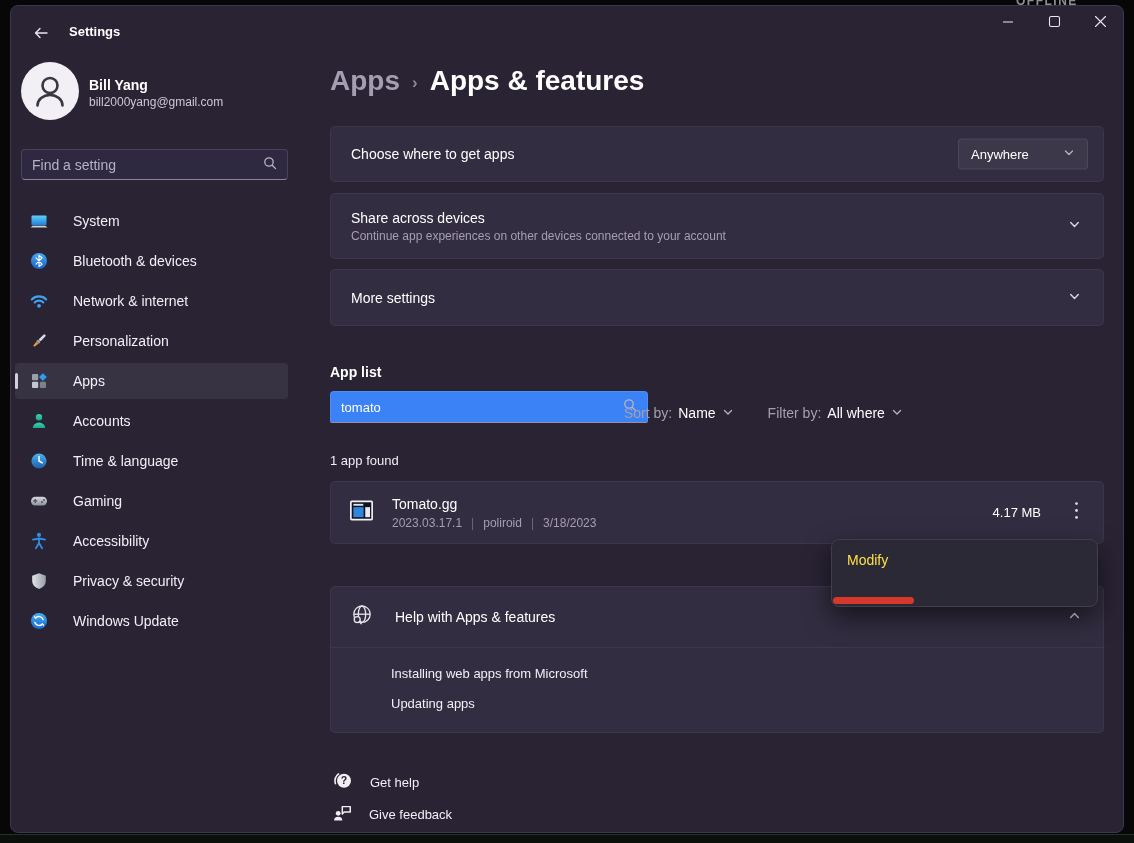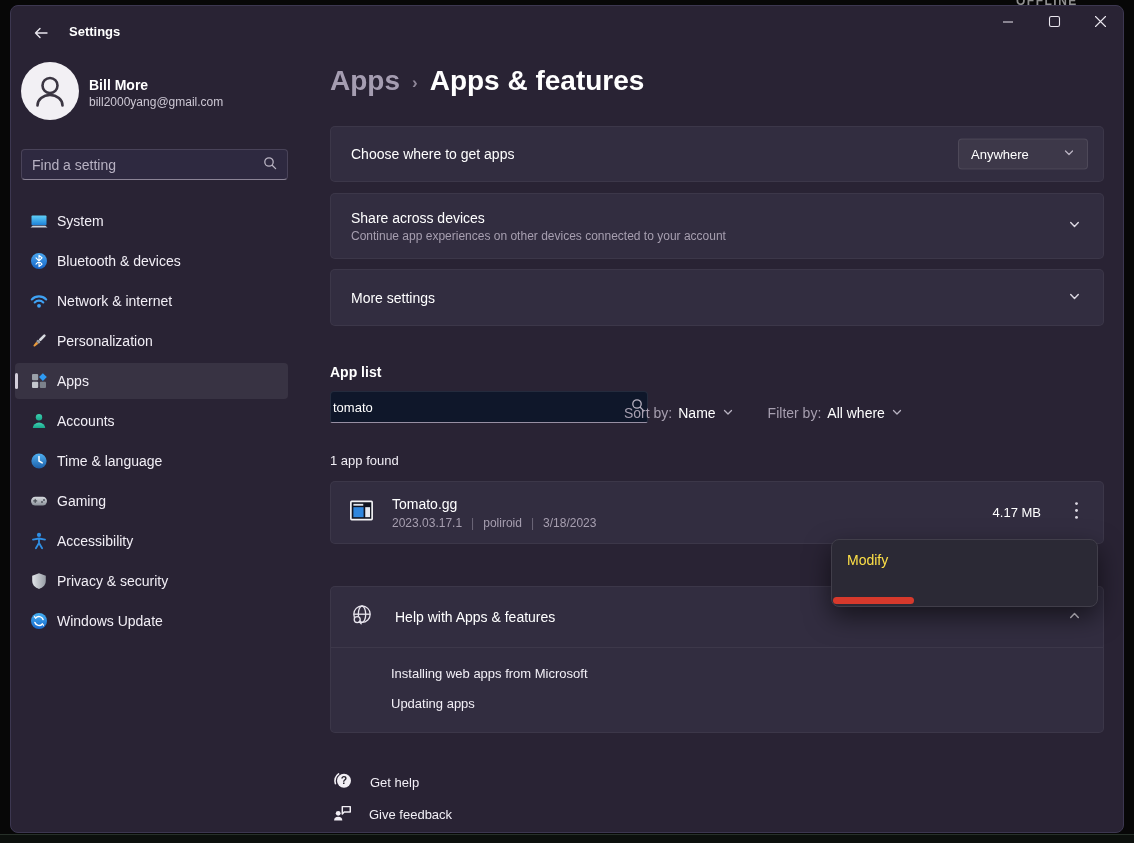--- a/index.html
+++ b/index.html
@@ -24,21 +24,21 @@
   .user-email { font-size:12px; color:#cdc8d4; margin-top:2px; }
 
   
   .side-search { position:absolute; left:10px; top:143px; width:267px; height:31px;
                  background:#2e2940; border:1px solid #494359; border-bottom:1px solid #8b8496;
                  border-radius:4px; display:flex; align-items:center; padding:0 10px; }
   .side-search input { flex:1; background:transparent; border:none; outline:none; color:#fff; font-size:14px; font-family:inherit; }
   .side-search input::placeholder { color:#b7b1c2; }
 
   .nav { position:absolute; left:4px; top:197px; width:273px; }
-  .nav-item { position:relative; height:36px; margin-bottom:4px; display:flex; align-items:center; gap:8px;
+  .nav-item { position:relative; height:36px; margin-bottom:4px; display:flex; align-items:center; gap:24px;
               padding-left:14px; border-radius:4px; cursor:pointer; }
   .nav-item.selected { background:rgba(255,255,255,0.075); }
   .nav-item.selected .sel-pill { position:absolute; left:0; top:10px; width:3px; height:16px; border-radius:2px; background:#d4cfdb; }
   .nav-icon { width:20px; height:20px; display:flex; align-items:center; justify-content:center; }
   .nav-label { font-size:14px; color:#f2eff6; }
 
   
   .main { position:absolute; left:319px; top:0; width:774px; height:828px; }
   .breadcrumb { position:absolute; left:0; top:59px; display:flex; align-items:center; font-size:28px; font-weight:600; }
   .crumb-parent { color:#a59db1; }
@@ -52,22 +52,22 @@
   .card-chevron { position:absolute; right:22px; top:50%; transform:translateY(-50%); }
 
   .dropdown-btn { position:absolute; right:15px; top:50%; transform:translateY(-50%); width:130px; height:31px;
                   background:#3d3849; border:1px solid rgba(255,255,255,0.09); border-radius:4px;
                   display:flex; align-items:center; justify-content:space-between; padding:0 12px; cursor:pointer; }
   .dropdown-btn span { font-size:13px; color:#fff; }
 
   .section-label { position:absolute; left:0; top:358px; font-size:14px; font-weight:700; color:#fff; }
 
   .list-search { position:absolute; left:0; top:385px; width:318px; height:32px;
-                 background:#0f172a; border:1px solid rgba(255,255,255,0.09); border-bottom:1.5px solid #978fa3;
-                 border-radius:4px 4px 2px 2px; display:flex; align-items:center; padding:0 2px; }
+                 background:#3b82f6; border:1px solid rgba(255,255,255,0.09); border-bottom:1.5px solid #978fa3;
+                 border-radius:4px 4px 2px 2px; display:flex; align-items:center; padding:0 10px; }
   .list-search input { flex:1; background:transparent; border:none; outline:none; color:#fff; font-size:13px; font-family:inherit; }
 
   .sortfilter { position:absolute; left:294px; top:399px; display:flex; align-items:center; gap:34px; font-size:14px; }
   .sf-group { display:flex; align-items:center; gap:6px; cursor:pointer; }
   .sf-label { color:#a79fb0; }
   .sf-value { color:#fff; }
 
   .result-count { position:absolute; left:0; top:447px; font-size:13px; color:#f0edf4; }
 
   .app-card { top:475px; height:63px; padding:4px 18px; }
@@ -138,21 +138,21 @@
 
     <div class="user">
       <span>
         <svg width="58" height="58" viewBox="0 0 58 58">
             <circle cx="29" cy="29" r="29" fill="#f2f0f4"></circle>
             <circle cx="29" cy="23.5" r="7.5" fill="none" stroke="#3b3642" stroke-width="2.6"></circle>
             <path d="M16.5 43.5 a12.5 10.5 0 0 1 25 0" fill="none" stroke="#3b3642" stroke-width="2.6" stroke-linecap="round"></path>
           </svg>
       </span>
       <div>
-        <div class="user-name">Bill More</div>
+        <div class="user-name">Bill Yang</div>
         <div class="user-email">bill2000yang@gmail.com</div>
       </div>
     </div>
 
     <div class="side-search">
       <input type="text" placeholder="Find a setting" style="">
       <span>
         <svg width="14" height="14" viewBox="0 0 14 14">
             <circle cx="6" cy="6" r="4.2" stroke="#b9b3c2" stroke-width="1.3" fill="none"></circle>
             <path d="M9.2 9.2 L12.6 12.6" stroke="#b9b3c2" stroke-width="1.3" stroke-linecap="round"></path>

